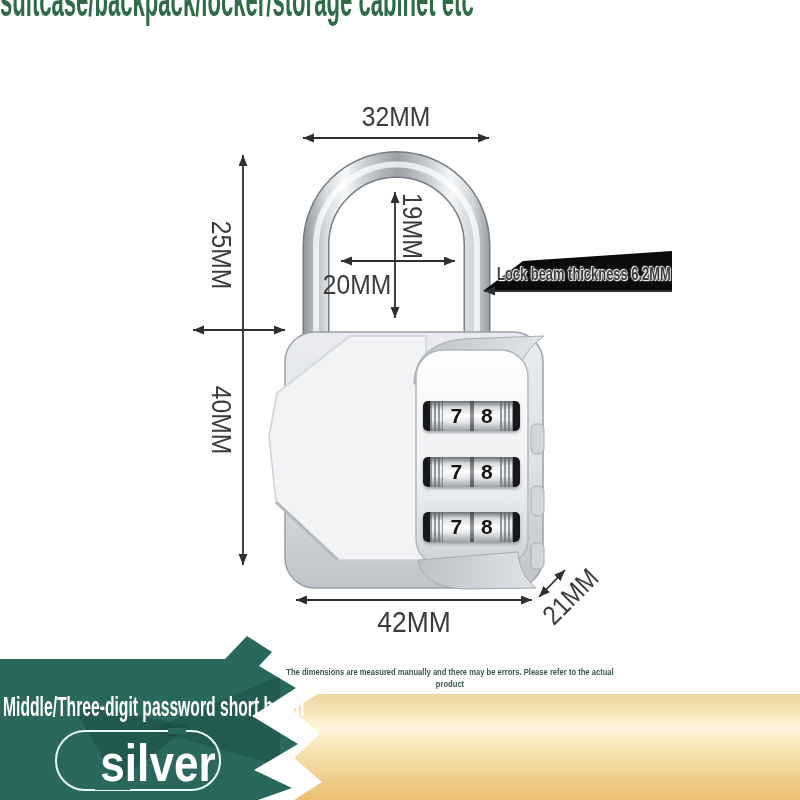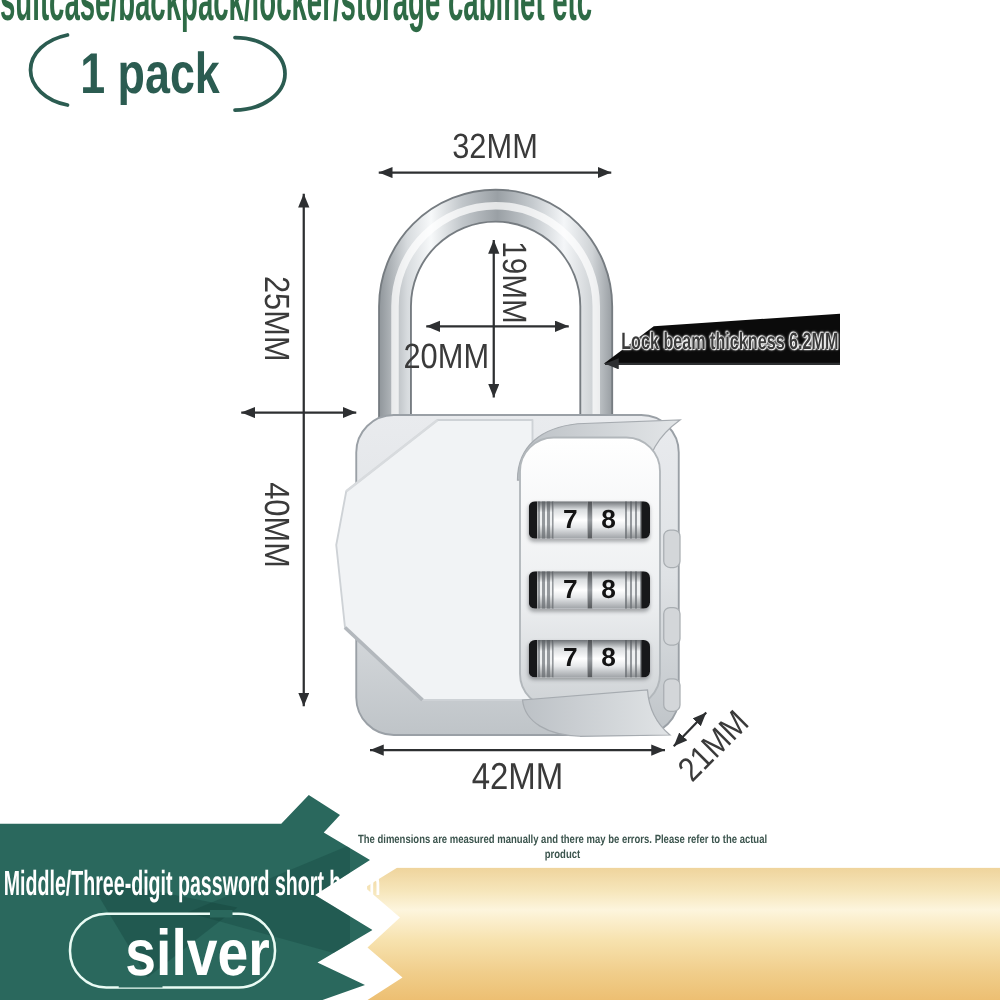--- a/index.html
+++ b/index.html
@@ -65,27 +65,20 @@
   #gap-top{left:168px;top:728px;width:18px;height:6px;}
   #gap-bottom{left:95px;top:784px;width:35px;height:6px;}
   #silver-label{left:158px;top:763px;position:absolute;z-index:5;transform:translate(-50%,-50%) scaleX(.85);
     font-size:52px;font-weight:bold;color:#ffffff;white-space:nowrap;}
 </style>
 </head>
 <body>
 
 <div id="canvas">
 
-  <div class="abs" id="pack-badge">
-    <svg width="210" height="72" viewBox="0 0 210 72">
-      <path d="M 32 8 A 40 29 0 0 0 32 64" fill="none" stroke="#2b5c51" stroke-width="3" stroke-linecap="round"></path>
-      <path d="M 166 10 A 40 29 0 0 1 166 68" fill="none" stroke="#2b5c51" stroke-width="3" stroke-linecap="round"></path>
-    </svg>
-    <div id="pack-label">1 pack</div>
-  </div>
 
   <svg class="abs" id="lock-layer" width="800" height="800" viewBox="0 0 800 800">
     <defs>
       <marker id="ah" markerUnits="userSpaceOnUse" markerWidth="13" markerHeight="10" refX="11" refY="4.5" orient="auto-start-reverse">
         <path d="M0,0 L11,4.5 L0,9 Z" fill="#2d2f31"></path>
       </marker>
       <linearGradient id="shackleG" gradientUnits="userSpaceOnUse" x1="303" y1="0" x2="493" y2="0">
         <stop offset="0" stop-color="#8f959a"></stop>
           <stop offset=".12" stop-color="#d7dbde"></stop>
         <stop offset=".22" stop-color="#f7f9fa"></stop>

